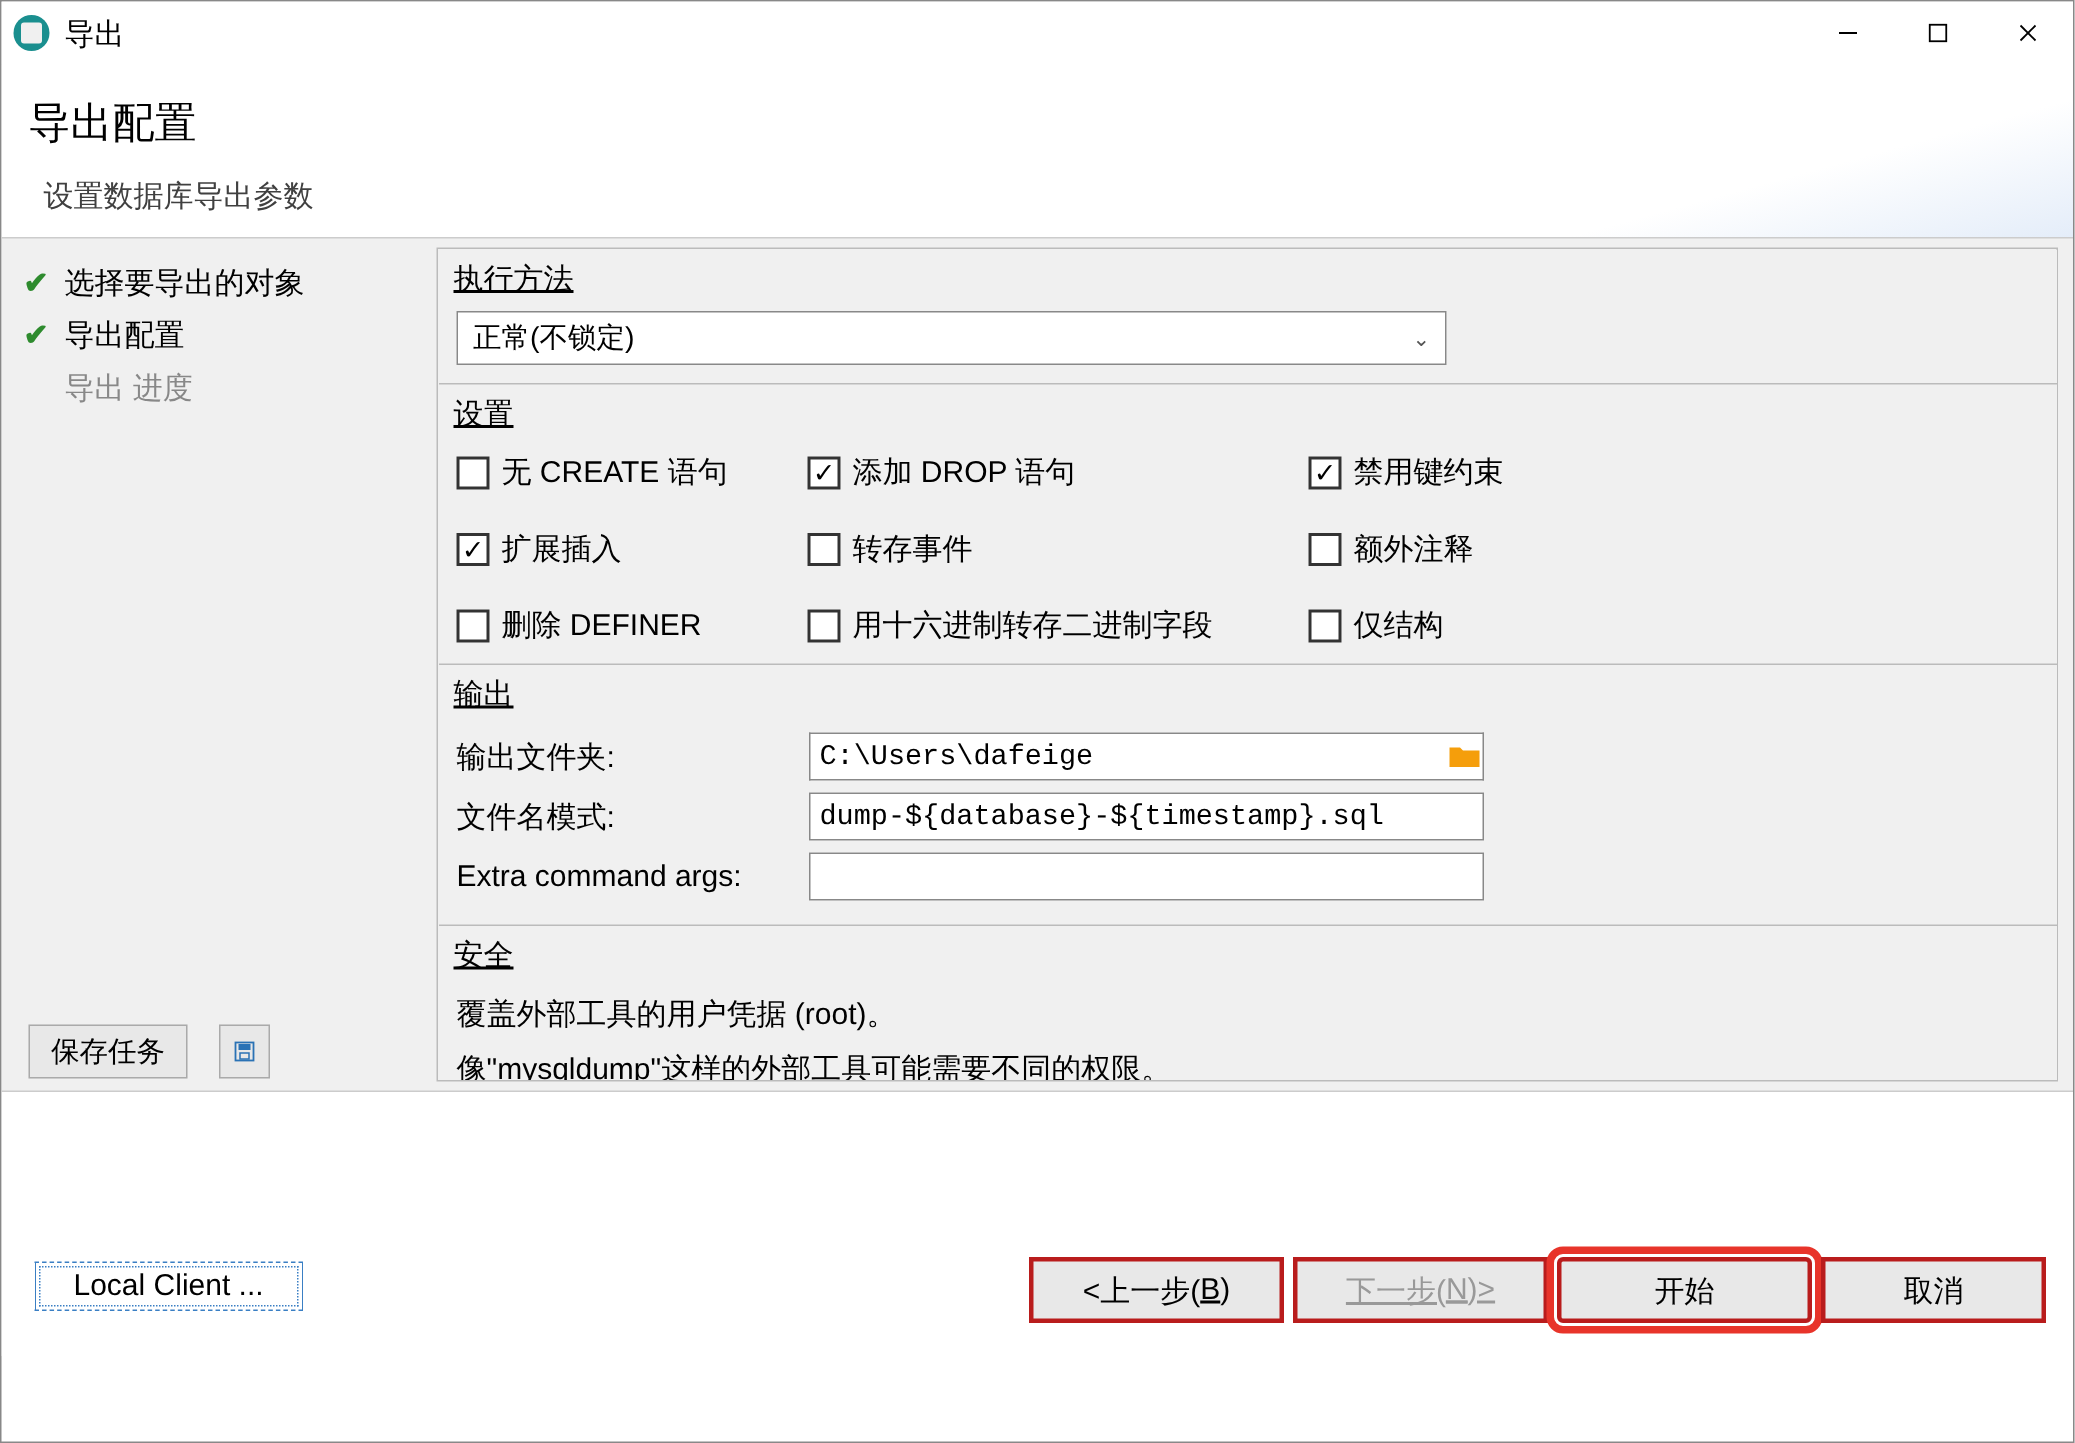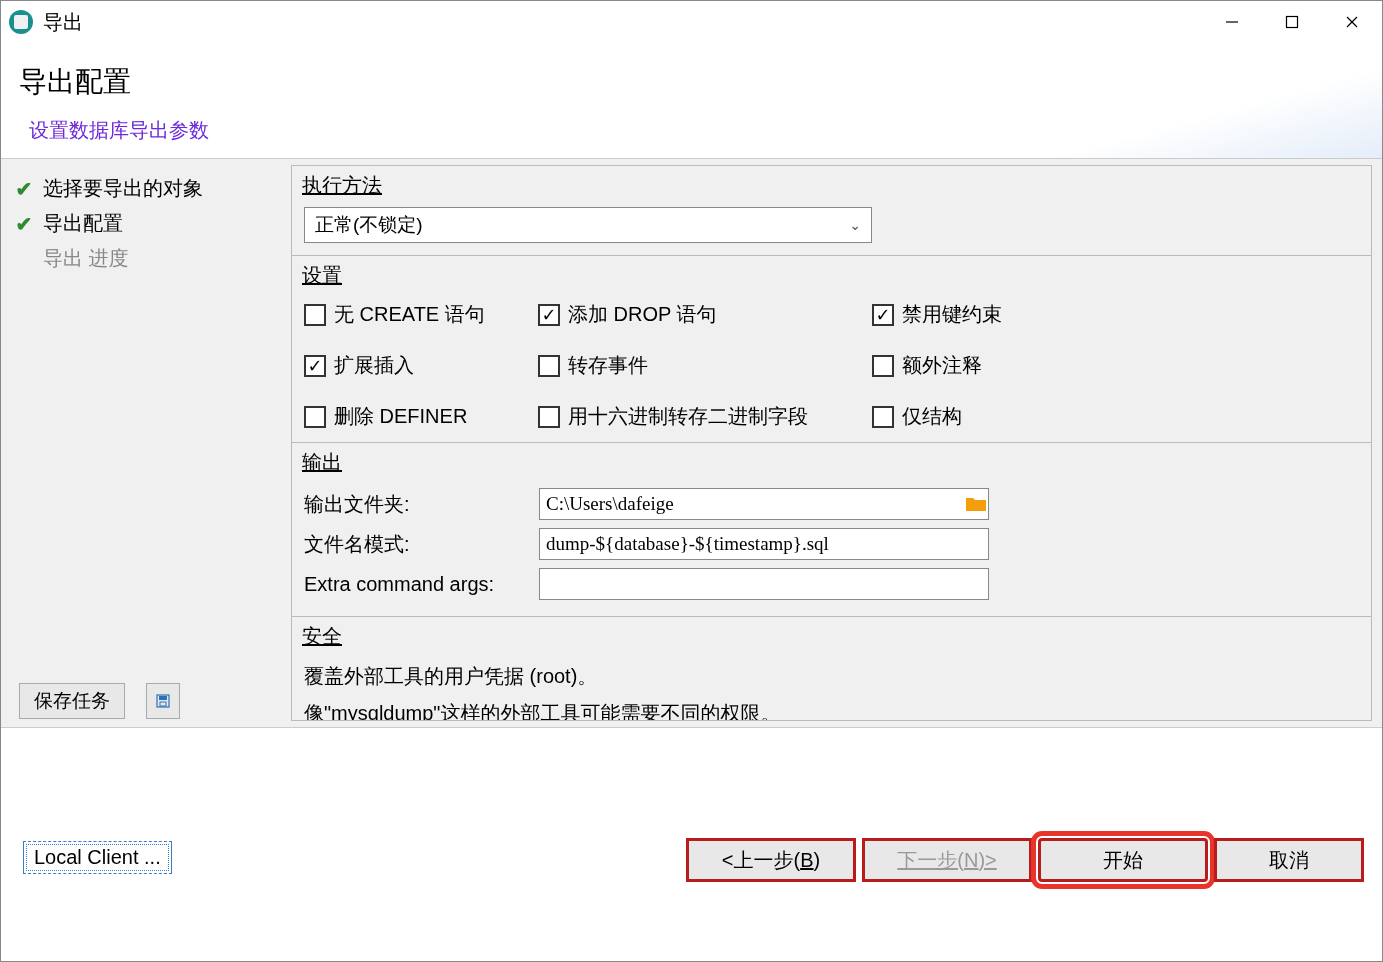--- a/index.html
+++ b/index.html
@@ -45,21 +45,21 @@
   position: relative;
 }
 .header-area::after {
   content: "";
   position: absolute;
   right: 0; top: 0; bottom: 0; width: 420px;
   background: linear-gradient(to bottom right, rgba(200,220,240,0) 60%, rgba(210,225,245,0.6) 100%);
   pointer-events: none;
 }
 .header-title { font-size: 28px; color: #000; margin-bottom: 16px; }
-.header-subtitle { font-size: 20px; color: #6d28d9; padding-left: 10px; }
+.header-subtitle { font-size: 20px; color: #404040; padding-left: 10px; }
 
 .content-area {
   display: flex;
   background: #f0f0f0;
   height: 570px;
   border-top: 1px solid #ccc;
   border-bottom: 1px solid #ccc;
 }
 .sidebar {
   width: 290px;
@@ -108,21 +108,21 @@
 }
 .group-label {
   font-size: 20px;
   padding: 6px 10px 2px 10px;
   text-decoration: underline;
 }
 .group-body {
   padding: 6px 12px 12px 12px;
 }
 .select-box {
-  width: 568px;
+  width: 660px;
   height: 36px;
   background: #fff;
   border: 1px solid #888;
   display: flex;
   align-items: center;
   justify-content: space-between;
   padding: 0 10px;
   cursor: pointer;
 }
 .select-box .chev { color: #555; font-size: 14px; }
@@ -164,21 +164,21 @@
   width: 235px;
   font-size: 20px;
 }
 .text-input {
   width: 420px;
   height: 32px;
   border: 1px solid #888;
   background: #fff;
   padding: 0 6px;
   font-size: 19px;
-  font-family: Liberation Serif, serif;
+  font-family: Liberation Mono, monospace;
 }
 .folder-icon {
   width: 22px; height: 18px;
   margin-left: 4px;
 }
 .input-with-icon { display: flex; align-items: center; }
 .input-with-icon .text-input { border-right: none; }
 .icon-suffix-box {
   height: 32px; width: 30px;
   border: 1px solid #888; border-left: none;
@@ -202,21 +202,21 @@
   left: 22px;
   bottom: 30px;
 }
 .local-client-btn {
   background: #fff;
   border: 2px solid #3a7fc4;
   border-style: dashed solid;
   border-width: 1px;
   outline: 1px dotted #3a7fc4;
   outline-offset: -4px;
-  padding: 4px 10px;
+  padding: 4px 25px;
   font-size: 20px;
   color: #000;
   cursor: pointer;
 }
 .footer-right-btns {
   position: absolute;
   right: 18px;
   bottom: 22px;
   display: flex;
   gap: 6px;

